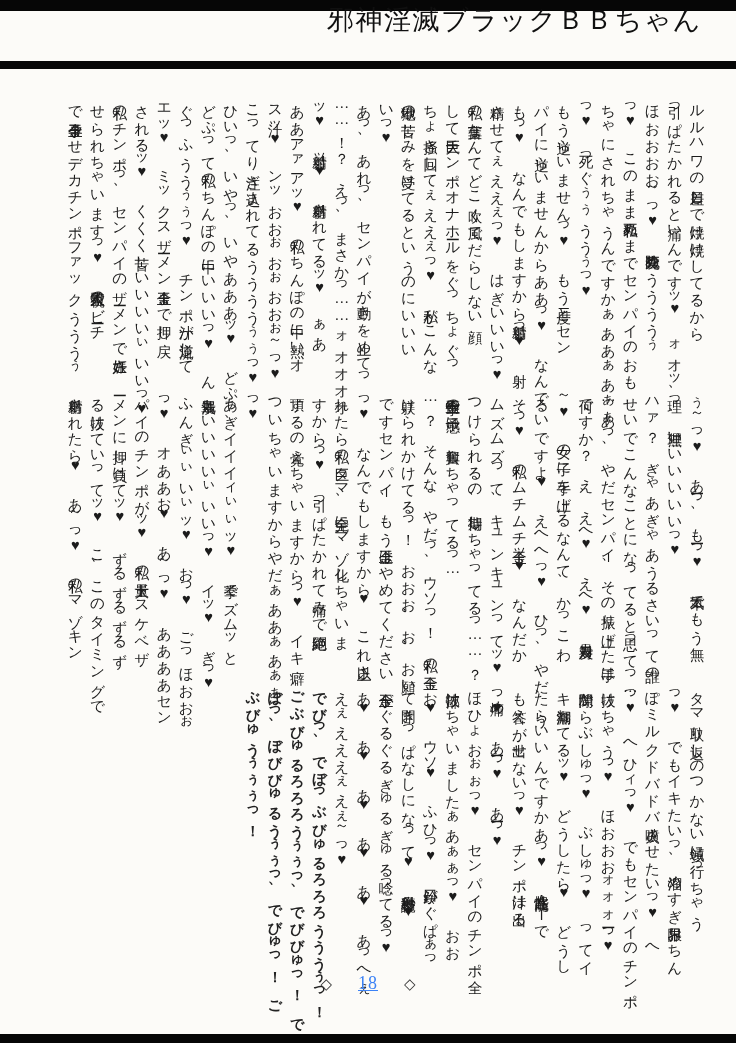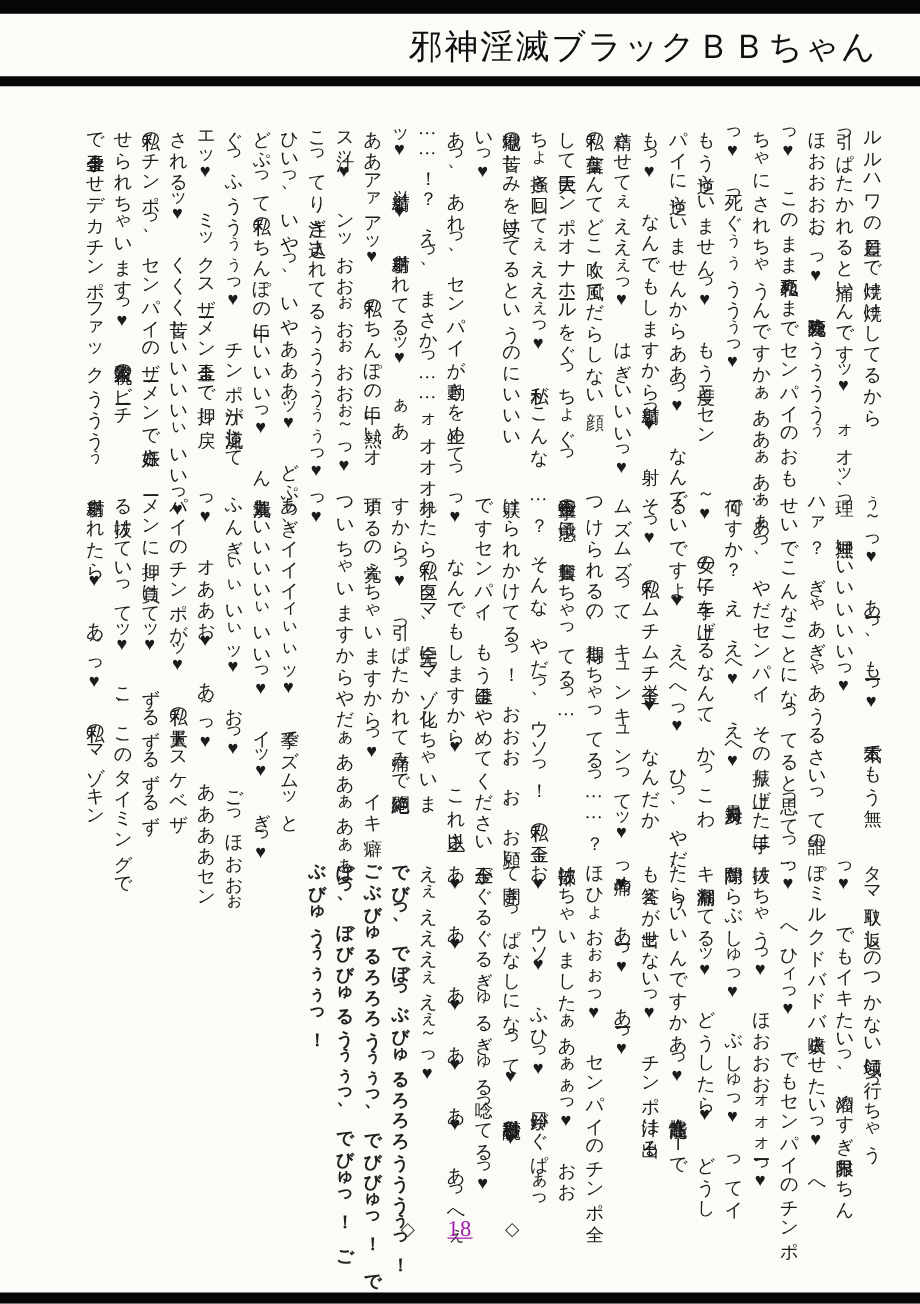--- a/index.html
+++ b/index.html
@@ -5,21 +5,21 @@
   html,body { margin:0; padding:0; }
   body { width:736px; height:1043px; background:#e8e6e2; }
   .page {
     position:relative; width:736px; height:1043px; overflow:hidden;
     background:#fcfbf8; color:#141414;
     font-family:"Liberation Serif","DejaVu Serif",serif;
   }
   .topbar { position:absolute; top:0; left:0; width:736px; height:11px; background:#060606; }
   .bottombar { position:absolute; bottom:0; left:0; width:736px; height:9px; background:#060606; }
   .header-title {
-    position:absolute; top:19px; right:34px;
+    position:absolute; top:2px; right:34px;
     font-size:27px; letter-spacing:1.5px; white-space:nowrap; color:#101010;
   }
   .rule { position:absolute; top:61px; left:0; width:736px; height:8px; background:#070707; }
   .band {
     position:absolute; right:28px;
     writing-mode:vertical-rl; text-orientation:upright;
     font-size:14.6px; line-height:22.2px; letter-spacing:0.35px;
     color:#1b1b1b; white-space:nowrap;
   }
   .band .col { margin:0; }
@@ -27,21 +27,21 @@
   #band2 { top:388px; height:300px; }
   #band3 { top:682px; height:288px; }
   .col.round {
     font-family:"DejaVu Sans","Liberation Sans",sans-serif;
     font-weight:bold; font-size:14.2px; color:#222;
   }
   .footer {
     position:absolute; top:973px; left:0; width:736px;
     display:flex; justify-content:center; align-items:center; gap:26px;
   }
-  .footer .num { font-size:18px; letter-spacing:1px; color:#a21caf;text-decoration:underline; }
+  .footer .num { font-size:18px; letter-spacing:1px; color:#3b82f6;text-decoration:underline; }
   .footer .dia { font-size:15px; color:#333; }
 </style>
 </head>
 <body>
 
 <div class="page">
   <div class="topbar"></div>
   <div class="header-title">邪神淫滅ブラックＢＢちゃん</div>
   <div class="rule"></div>
 

